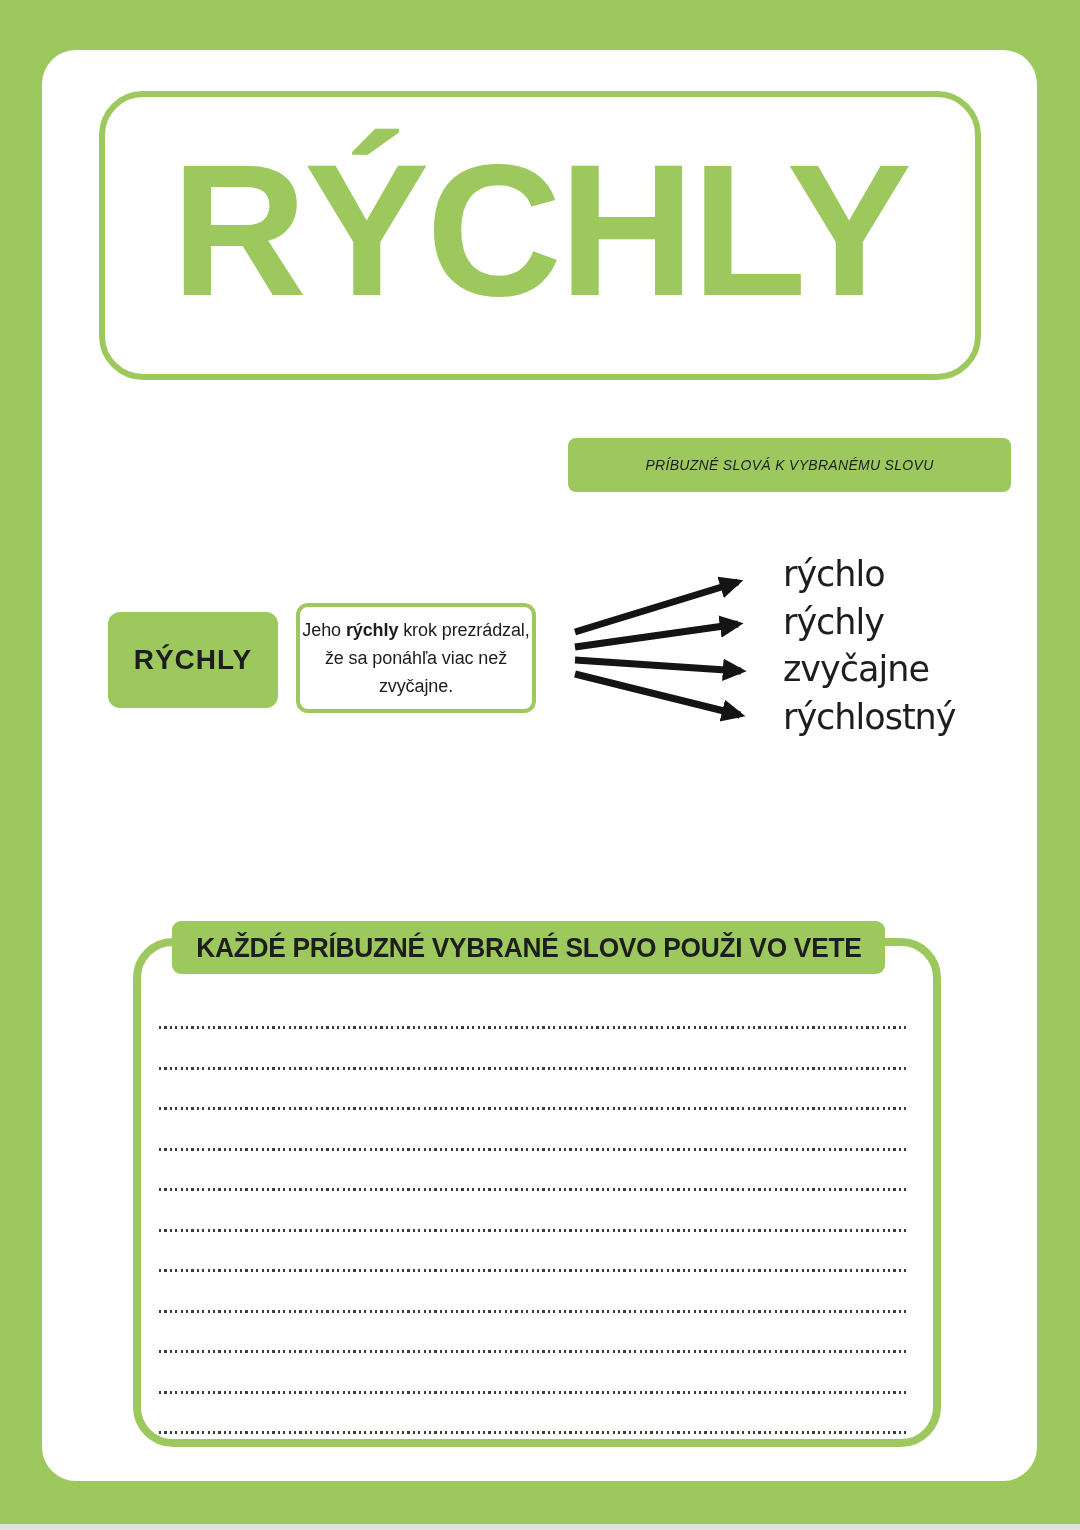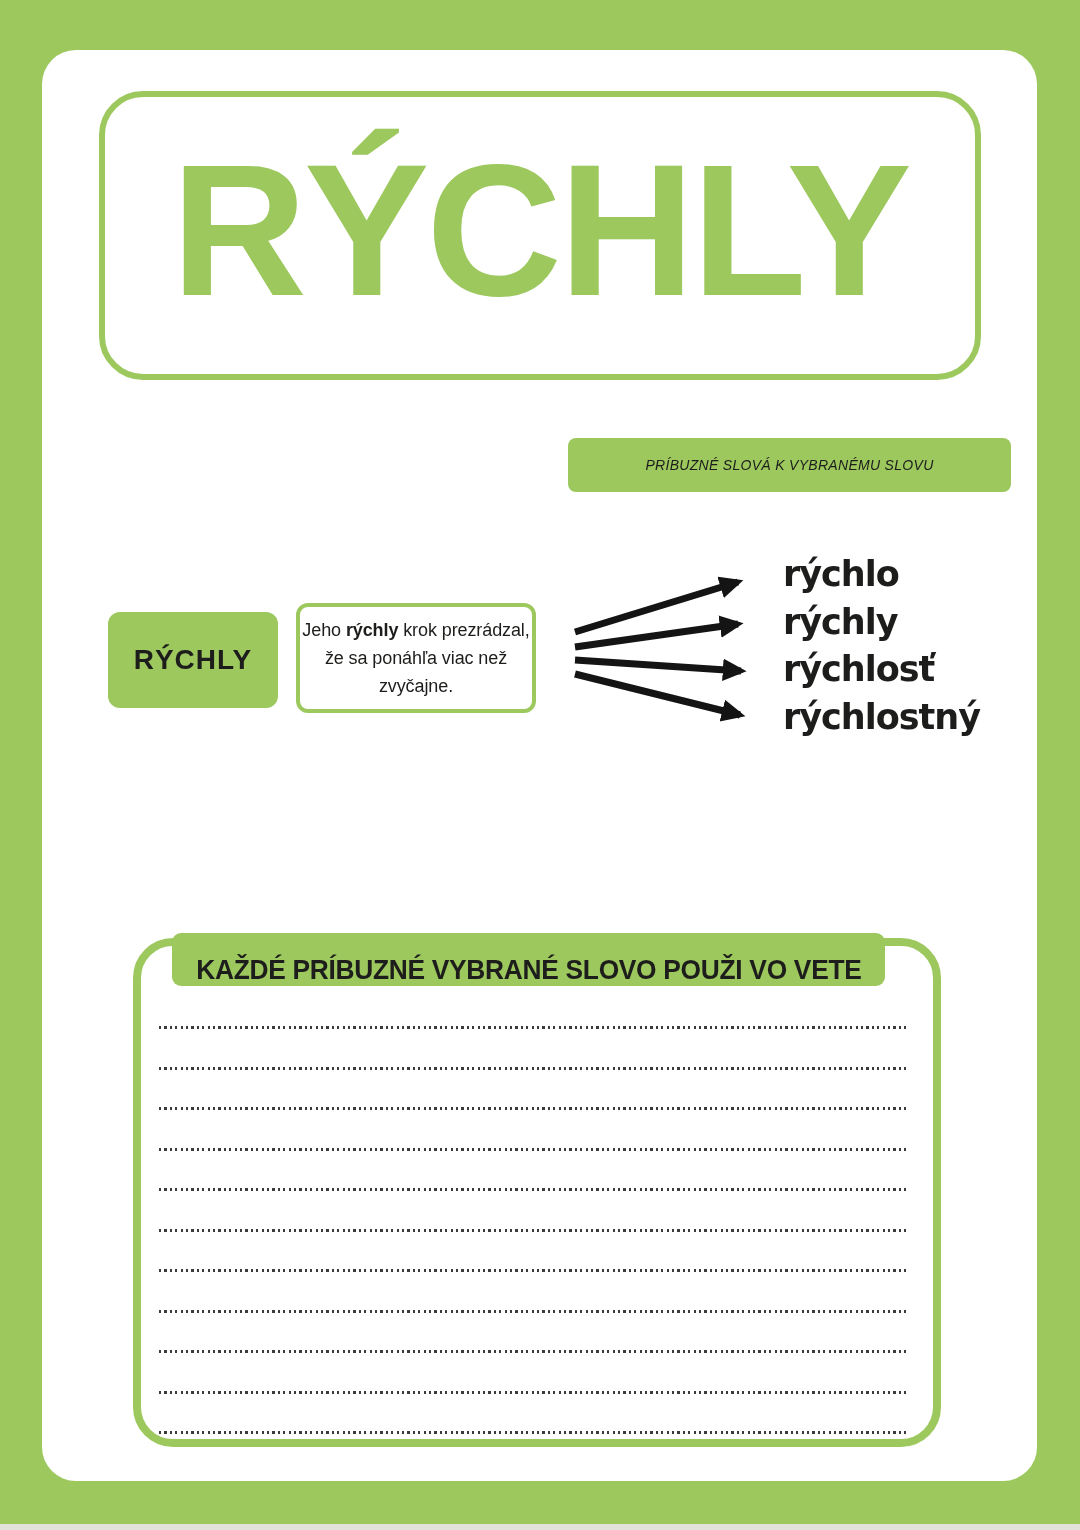--- a/index.html
+++ b/index.html
@@ -57,23 +57,22 @@
     font-style:italic;
     font-size:14px;
     letter-spacing:.3px;
     white-space:nowrap;
   }
   .banner2{
     position:absolute;left:172px;top:921px;
     width:713px;height:53px;
     background:var(--green);
     border-radius:9px;
-    display:flex;align-items:flex-end;justify-content:center;
+    display:flex;align-items:center;justify-content:center;
     z-index:2;
-    margin-top:12px;
   }
   .banner2 .txt{
     font-weight:bold;
     font-size:28px;
     letter-spacing:-.3px;
     white-space:nowrap;
     transform:scaleX(.94);
   }
   
   .keyword-box{
@@ -99,21 +98,21 @@
     font-size:18px;line-height:28px;letter-spacing:-.1px;
     padding:0 0;
   }
   
   .arrows{
     position:absolute;left:558px;top:553px;width:205px;height:182px;
   }
   .words{
     position:absolute;left:783px;top:551px;
     font-family:"DejaVu Sans","Liberation Sans",sans-serif;
-    font-weight:bold;
+    font-weight:normal;
     font-size:35px;
     letter-spacing:-1px;
     line-height:47.5px;
     white-space:nowrap;
   }
   
   .writing-box{
     position:absolute;left:133px;top:938px;
     width:808px;height:509px;
     box-sizing:border-box;
@@ -165,21 +164,21 @@
       <line x1="17" y1="79" x2="180" y2="29" marker-end="url(#ah)"></line>
       <line x1="17" y1="94" x2="180" y2="71" marker-end="url(#ah)"></line>
       <line x1="17" y1="107" x2="183" y2="118" marker-end="url(#ah)"></line>
       <line x1="17" y1="121" x2="182" y2="162" marker-end="url(#ah)"></line>
     </g>
   </svg>
 
   <div class="words">
     <div>rýchlo</div>
     <div>rýchly</div>
-    <div>rýchlosť</div>
+    <div>zvyčajne</div>
     <div>rýchlostný</div>
   </div>
 
   <div class="banner2">
     <span class="txt">KAŽDÉ PRÍBUZNÉ VYBRANÉ SLOVO POUŽI VO VETE</span>
   </div>
 
   <div class="writing-box"></div>
   <div class="writing-lines">
       <div class="wline" style="top: 0px;"></div>

